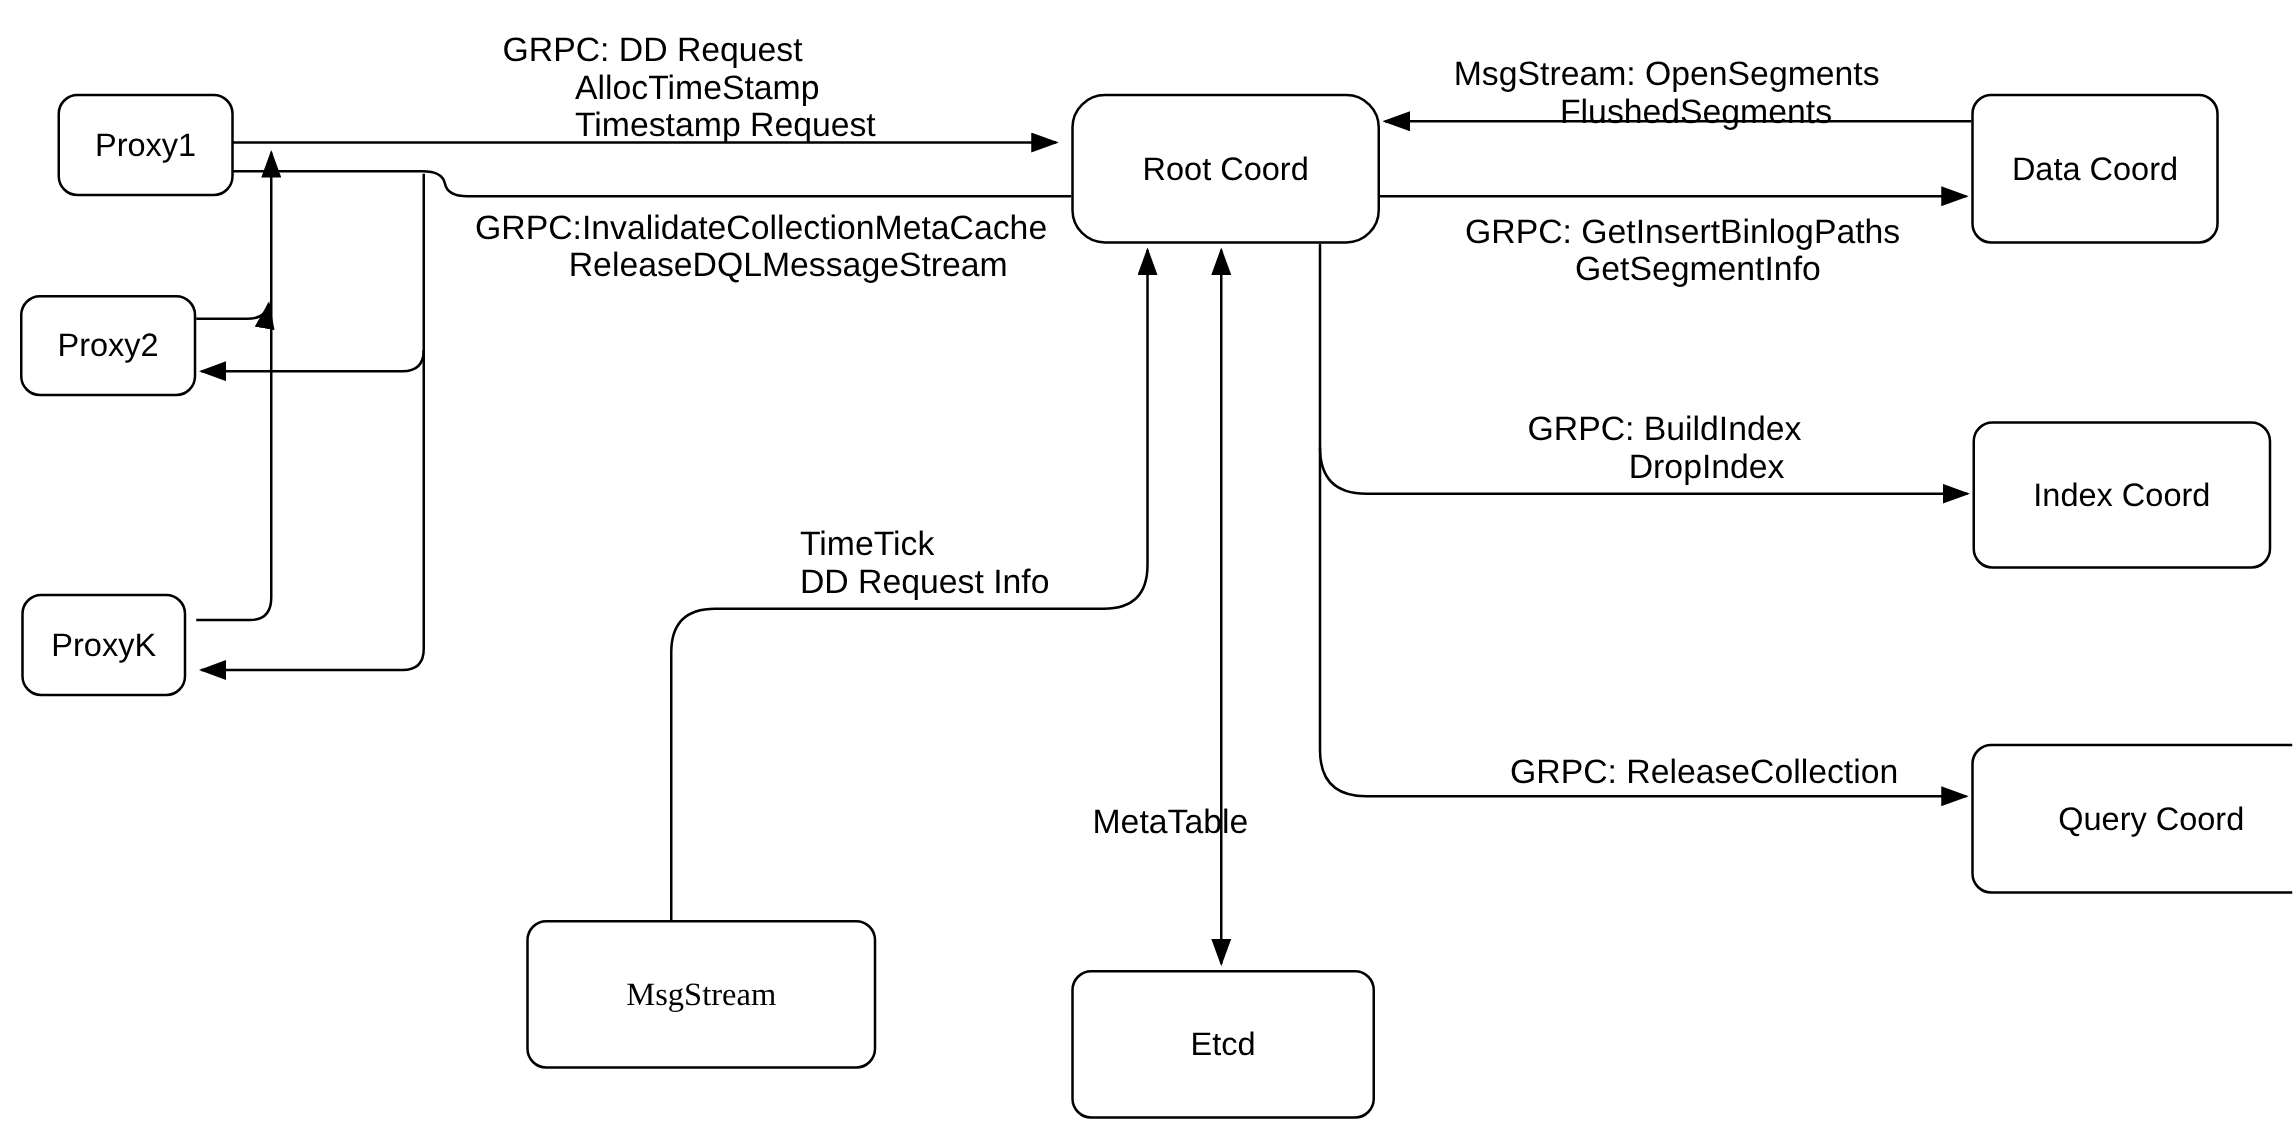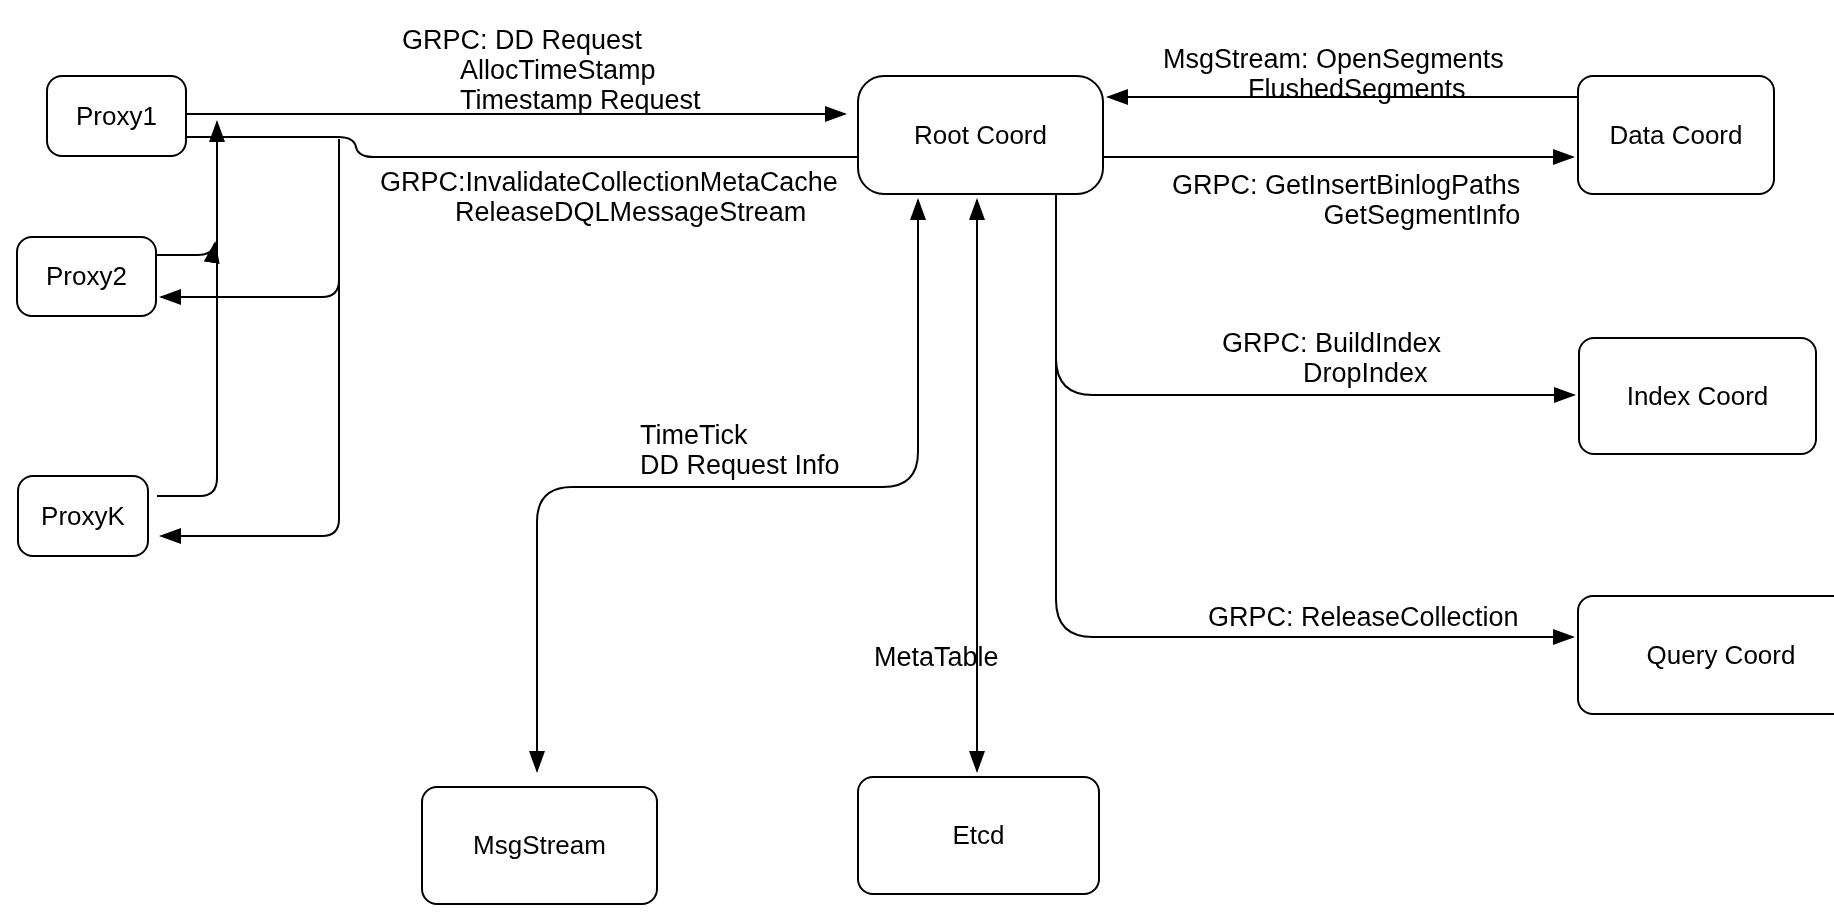--- a/index.html
+++ b/index.html
@@ -32,31 +32,31 @@
   .elabel .ln{display:block;}
 
   
   .n-proxy1   {left:20px;  top:75px;  width:141px; height:82px;margin-left:26px;}
   .n-proxy2   {left:16px;  top:236px; width:141px; height:81px;}
   .n-proxyk   {left:17px;  top:475px; width:132px; height:82px;}
   .n-root     {left:857px; top:75px;  width:247px; height:120px;border-radius:27px;}
   .n-data     {left:1577px;top:75px;  width:198px; height:120px;}
   .n-index    {left:1578px;top:337px; width:239px; height:118px;}
   .n-query    {left:1577px;top:595px; width:288px; height:120px;}
-  .n-msgstream{left:421px; top:786px; width:237px; height:119px;}
+  .n-msgstream{left:421px; top:736px; width:280px; height:119px;font-family:Liberation Serif, serif;}
   .n-etcd     {left:857px; top:776px; width:243px; height:119px;}
 
   
   .l-proxy-to-root {left:402px; top:25px;}
   .l-proxy-to-root .ln2, .l-proxy-to-root .ln3 {margin-left:58px;}
   .l-data-to-root  {left:1163px;top:44px;}
   .l-data-to-root .ln2 {margin-left:85px;}
   .l-root-to-proxy {left:380px; top:167px;}
   .l-root-to-proxy .ln2 {margin-left:75px;}
-  .l-root-to-data  {left:1172px;top:170px;text-align:right;}
+  .l-root-to-data  {left:1172px;top:170px;}
   .l-root-to-data .ln2 {margin-left:88px;}
   .l-root-to-index {left:1222px;top:328px;}
   .l-root-to-index .ln2 {margin-left:81px;}
   .l-root-to-query {left:1208px;top:602px;}
   .l-root-to-msgstream {left:640px;top:420px;}
   .l-root-to-etcd  {left:858px; top:642px;margin-left:16px;}
 </style>
 </head>
 <body>
 

